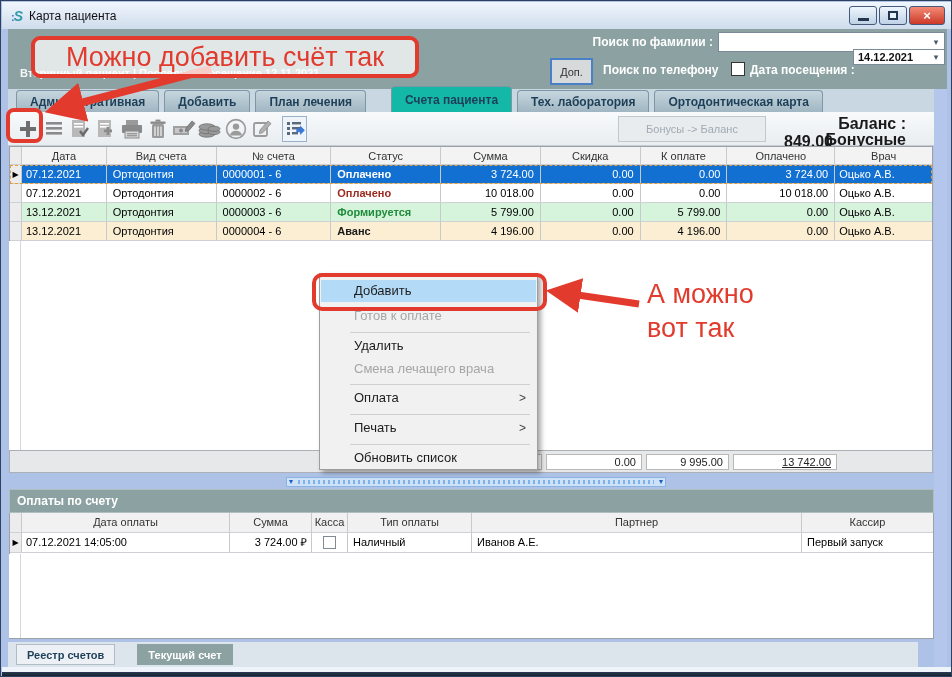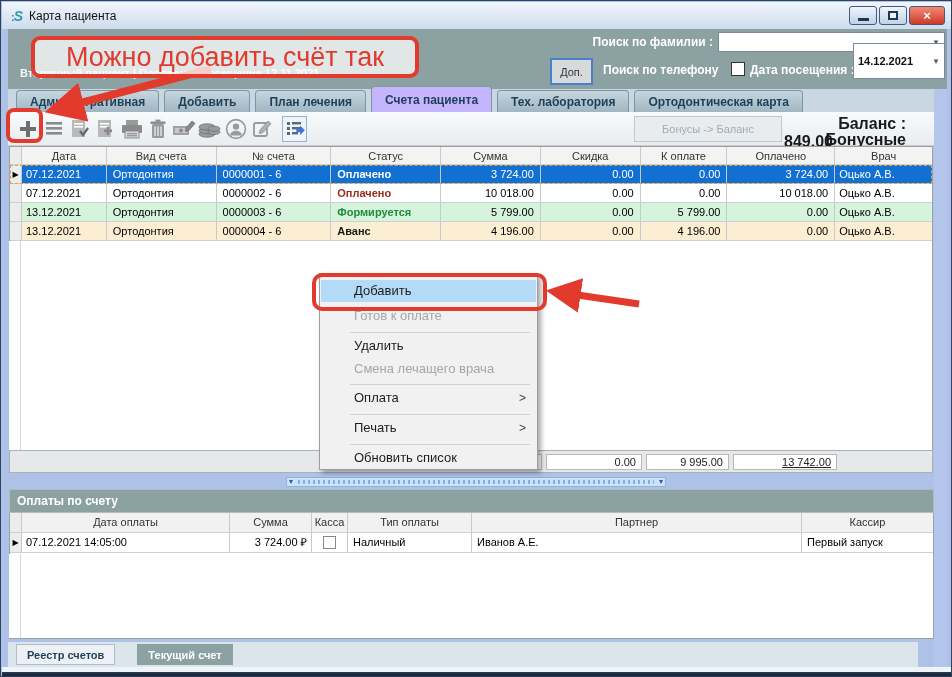--- a/index.html
+++ b/index.html
@@ -33,30 +33,30 @@
   .combo .arr { width:16px; text-align:center; color:#4a5a68; font-size:9px; }
   #btn-dop { position:absolute; left:542px; top:29px; width:43px; height:27px; background:#d7dadb;
     border:2px solid #4a80c8; font-size:11px; color:#333; display:flex; align-items:center; justify-content:center; }
   #chk-phone { position:absolute; left:723px; top:33px; width:14px; height:14px; background:#fff; border:1px solid #333; }
 
   
   #tabstrip { left:7px; top:88px; width:939px; height:23px; background:#c9d7e2; display:flex; align-items:flex-end; padding-left:8px; }
   .tab { height:22px; margin-right:5px; padding:0 13px; display:flex; align-items:center;
     font-size:12px; font-weight:bold; color:#1d3f58; border:1px solid #7e97a6; border-bottom:none;
     border-radius:4px 4px 0 0; background:linear-gradient(#c6d6de,#a0b6c2); white-space:nowrap; }
-  .tab.active { background:#c4b5fd; height:26px; }
+  .tab.active { background:#14b8a6; height:26px;margin-left:20px; }
 
   
   #toolbar { left:7px; top:111px; width:926px; height:34px;
     background:linear-gradient(#f8fafb,#e8edf0); border-bottom:1px solid #c6ccd2; display:flex; align-items:center; }
   .tbi { width:25px; height:26px; margin-left:1px; display:flex; align-items:center; justify-content:center; }
   .tbi svg { display:block; }
   #tbi-last { margin-left:8px; border:1px solid #9ab0c8; background:#eef4fa; }
   #btn-bonus { position:absolute; left:610px; top:4px; width:148px; height:26px; background:#e8ecef;
-    border:1px solid #c0c8ce; color:#a2aab2; font-size:11px; display:flex; align-items:center; justify-content:center;margin-left:16px; }
+    border:1px solid #c0c8ce; color:#a2aab2; font-size:11px; display:flex; align-items:center; justify-content:center; }
   .bal-row { position:absolute; font-size:16px; font-weight:bold; color:#1a1a1a; }
   .bal-label { display:inline-block; width:130px; text-align:right; }
   .bal-val { display:inline-block; margin-left:8px; }
 
   
   #grid { left:8px; top:145px; width:924px; height:327px; background:#fff; border:1px solid #9ba1a7; }
   .g-row { display:flex; height:19px; border-bottom:1px solid #cdd1d5; }
   .g-head { height:18px; background:#f3f3f3; }
   .c { border-right:1px solid #c6cacd; height:100%; font-size:11px; line-height:18px;
        overflow:hidden; white-space:nowrap; }
@@ -150,21 +150,21 @@
     <span id="patient-info">Вторичный пациент | Последнее посещение 12.11.2021</span>
     <span class="band-label" style="left:500px;top:6px;width:205px;text-align:right;">Поиск по фамилии :</span>
     <div class="combo" style="left:710px;top:3px;width:227px;height:20px;">
       <span class="val"></span>
       <span class="arr">▾</span>
     </div>
     <div id="btn-dop">Доп.</div>
     <span class="band-label" style="left:595px;top:34px;">Поиск по телефону</span>
     <div id="chk-phone"></div>
     <span class="band-label" style="left:742px;top:34px;">Дата посещения :</span>
-    <div class="combo" style="left:845px;top:14px;width:92px;height:36px;">
+    <div class="combo" style="left:845px;top:20px;width:92px;height:16px;">
       <span class="val">14.12.2021</span>
       <span class="arr">▾</span>
     </div>
   </div>
 
   <div id="tabstrip" class="abs">
     <div class="tab">Административная</div>
     <div class="tab">Добавить</div>
     <div class="tab">План лечения</div>
     <div class="tab active">Счета пациента</div>
@@ -413,14 +413,18 @@
     </defs>
     <line x1="210" y1="68" x2="56" y2="108" stroke="#e23a2d" stroke-width="8" marker-end="url(#ah)"></line>
     <line x1="638" y1="303" x2="556" y2="291" stroke="#e23a2d" stroke-width="7" marker-end="url(#ah)"></line>
   </svg>
 
   <div id="anno-box1" class="abs">
     <span>Можно добавить счёт так</span>
   </div>
   <div id="anno-box-plus" class="abs"></div>
   <div id="anno-box-menu" class="abs"></div>
+  <div id="anno-note2" class="abs">
+    <div>А можно</div>
+    <div>вот так</div>
+  </div>
 
 </div>
 
 </body></html>

